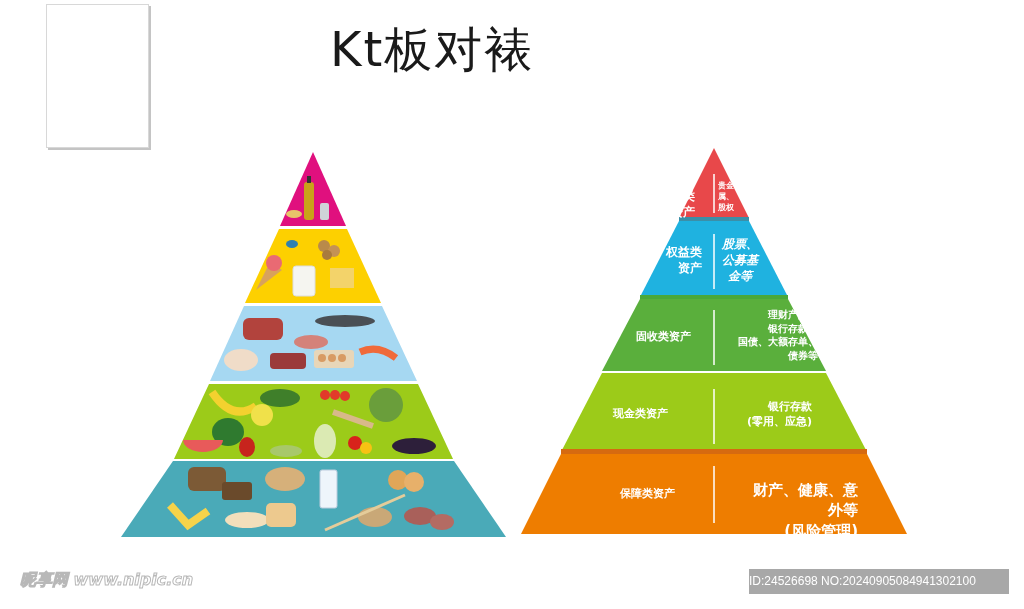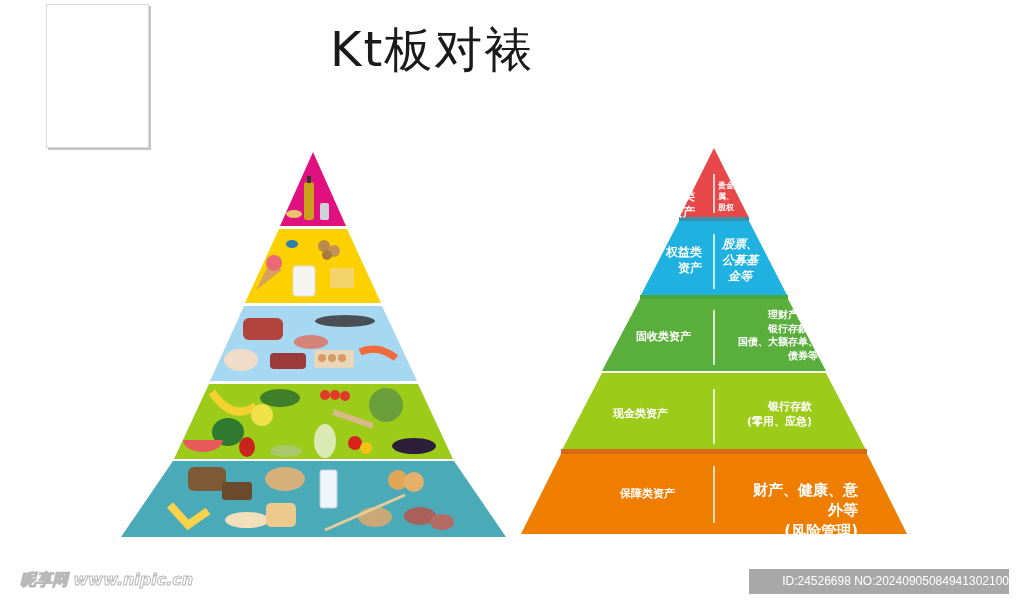--- a/index.html
+++ b/index.html
@@ -8,21 +8,21 @@
     .paper { position:absolute; left:46px; top:4px; width:101px; height:142px; background:#fff;
              border:1px solid #d8d8d8; box-shadow:2px 2px 0 #c4c4c4; }
     .title { position:absolute; left:330px; top:14px; font-size:48px; color:#1a1a1a; letter-spacing:2px;
              font-family:"DejaVu Sans", sans-serif; line-height:70px; }
     svg.pyr { position:absolute; left:0; top:0; }
     .lbl { position:absolute; color:#fff; font-weight:bold; text-align:right; line-height:1.35;
            font-family:"DejaVu Sans", sans-serif; }
     .wm-left { position:absolute; left:14px; top:570px; font-size:16px; font-style:italic; font-weight:bold;
                color:#fff; -webkit-text-stroke:1px #b8b8b8; letter-spacing:0px;margin-left:6px; }
     .wm-right { position:absolute; left:749px; top:569px; width:260px; height:25px; background:#a8a8a8;
-                color:#fff; font-size:12px; line-height:25px; text-align:right;
+                color:#fff; font-size:12px; line-height:25px; text-align:left;
                 font-family:"Liberation Sans", sans-serif; }
   </style>
 </head>
 <body>
 
 <div class="paper"></div>
 <div class="title">Kt板对裱</div>
 
 <svg class="pyr" width="1024" height="609">
 

